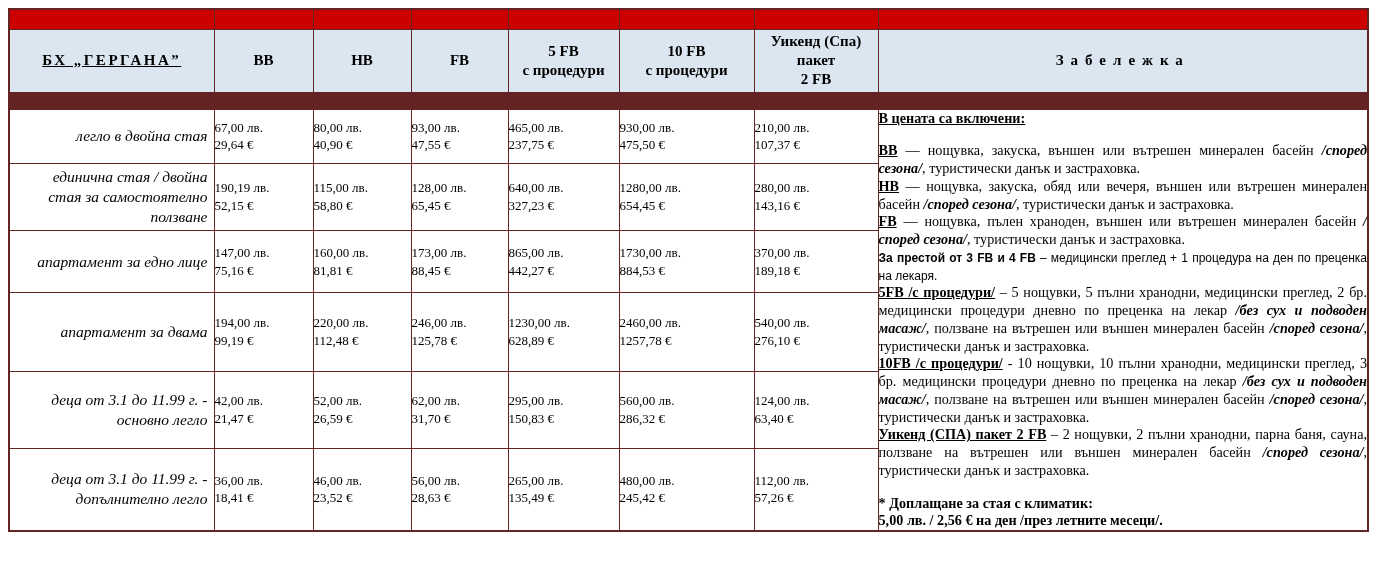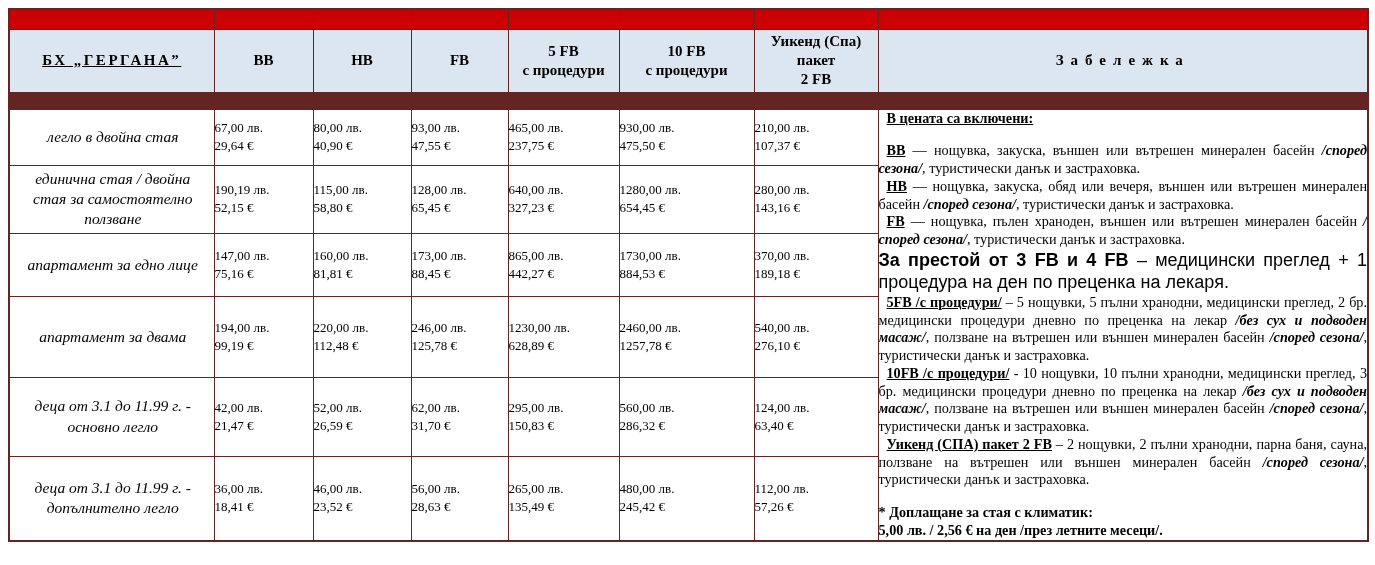--- a/index.html
+++ b/index.html
@@ -42,21 +42,21 @@
   th.title-cell { font-size: 16px; letter-spacing: 2.5px; text-decoration: underline; }
   th.multi { font-size: 14.5px; white-space: pre-line; line-height: 1.25; }
   th.notes-head { letter-spacing: 7px; font-size: 15px; }
   tr.maroon-row td {
     background: var(--maroon, #632423);
     height: 17px;
   }
   #data-rows td.room {
     font-style: italic;
     font-size: 15.5px;
-    text-align: center;
+    text-align: right;
     vertical-align: middle;
     padding: 2px 6px 2px 8px;
     line-height: 1.3;
   }
   #data-rows td.price-cell {
     vertical-align: middle;
     font-size: 13px;
     line-height: 1.38;
   }
   #data-rows tr:nth-child(1) { height: 54px; }
@@ -68,23 +68,23 @@
   td.notes-cell {
     vertical-align: top;
     padding: 3px 8px 4px 8px;
     font-size: 14.2px;
     line-height: 1.25;
     overflow: hidden;
   }
   .notes-cell p { margin: 0; text-align: justify; }
   .notes-cell p.spacer { height: 15px; }
   .seg-b  { font-weight: bold; }
-  .seg-u  { text-decoration: underline; margin-left: 8px; }
+  .seg-u  { text-decoration: underline; }
   .seg-i  { font-style: italic; }
-  .seg-sans { font-family: "Liberation Sans", sans-serif; font-size: 18px; }
+  .seg-sans { font-family: "Liberation Sans", sans-serif; font-size: 12px; }
 </style>
 </head>
 <body>
 
 <div class="page">
   <table class="price">
     <colgroup>
       <col style="width:205px">
         <col style="width:99px">
         <col style="width:98px">

